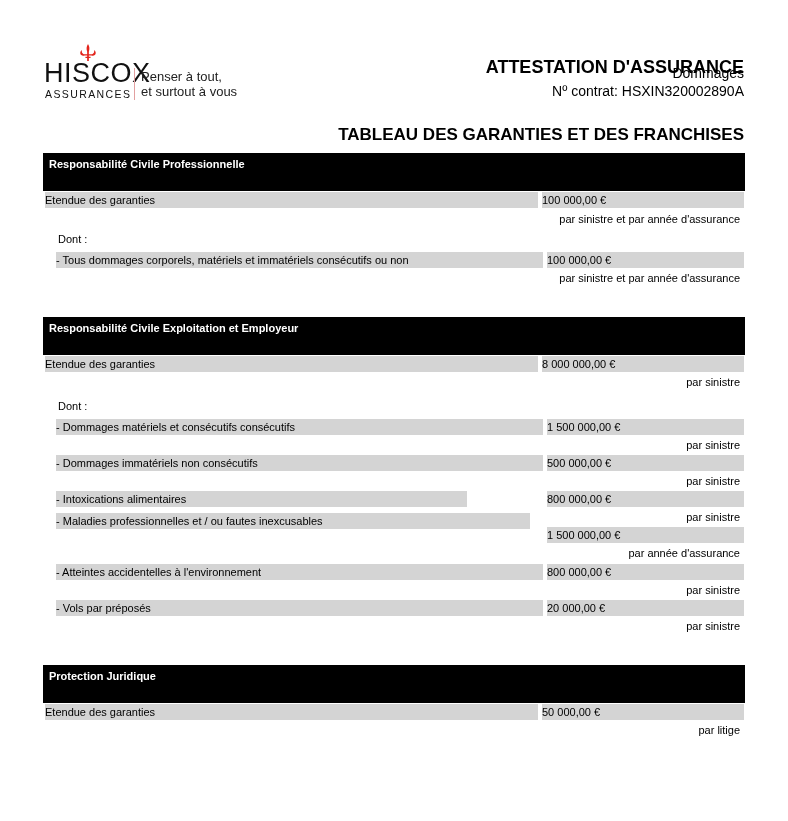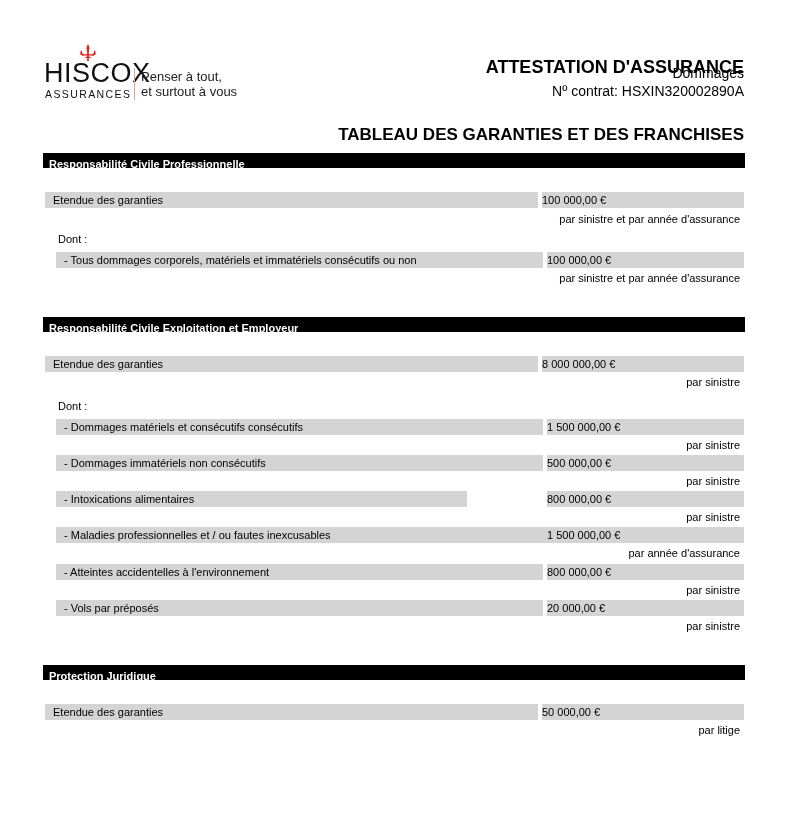--- a/index.html
+++ b/index.html
@@ -15,25 +15,25 @@
   .divider { position: absolute; left: 90px; top: 26px; width: 1px; height: 32px; background: #e2a0a0; }
   .tagline { position: absolute; left: 97px; top: 27px; font-size: 13px; line-height: 15px; color: #222; }
 
   
   .doc-title { right: 44px; top: 42px; font-size: 18px; font-weight: bold; text-align: right; white-space: nowrap; margin-top: 15px; }
   .doc-sub { right: 44px; top: 65px; font-size: 14px; text-align: right; white-space: nowrap; }
   .doc-contract { right: 44px; top: 83px; font-size: 14px; text-align: right; white-space: nowrap; }
   .table-title { right: 44px; top: 125px; font-size: 17px; font-weight: bold; text-align: right; white-space: nowrap; }
 
   
-  .sec-head { left: 43px; width: 702px; height: 15px; background: #000; color: #fff;
+  .sec-head { left: 43px; width: 702px; height: 38px; background: #000; color: #fff;
               font-size: 11px; font-weight: bold; line-height: 22px; box-sizing: border-box; padding-left: 6px; }
 
   
-  .band-l { background: #d4d4d4; height: 16px; font-size: 11px; line-height: 16px; box-sizing: border-box; padding-left: 8px; white-space: nowrap; }
+  .band-l { background: #d4d4d4; height: 16px; font-size: 11px; line-height: 16px; box-sizing: border-box; padding-left: 0; white-space: nowrap; }
   .band-r { background: #d4d4d4; height: 16px; font-size: 11px; line-height: 16px; box-sizing: border-box; padding-right: 4px; white-space: nowrap; }
   .sub { font-size: 11px; line-height: 14px; text-align: right; white-space: nowrap; right: 48px; }
   .dont { font-size: 11px; line-height: 14px; }
 </style>
 </head>
 <body>
 
 <div class="abs logo">
   <svg class="fleur" viewBox="0 0 20 20">
     <path fill="#e3241b" d="M10 0 C8 3 8 6 9 9 L9 12 L6 12 C4 12 2 10 3 7 C1 8 0 11 2 13 C3 14 5 14 6 13.5 L9 13.5 L9 15 L7 15 L7 16.5 L9 16.5 L9 20 L11 20 L11 16.5 L13 16.5 L13 15 L11 15 L11 13.5 L14 13.5 C15 14 17 14 18 13 C20 11 19 8 17 7 C18 10 16 12 14 12 L11 12 L11 9 C12 6 12 3 10 0 Z"></path>
@@ -72,21 +72,21 @@
 <div class="abs sub" style="top:438px">par sinistre</div>
 
 <div class="abs band-l" style="top:455px; left:56px; width:487px">- Dommages immatériels non consécutifs</div>
 <div class="abs band-r" style="top:455px; left:547px; width:197px">500 000,00 €</div>
 <div class="abs sub" style="top:474px">par sinistre</div>
 
 <div class="abs band-l" style="top:491px; left:56px; width:411px">- Intoxications alimentaires</div>
 <div class="abs band-r" style="top:491px; left:547px; width:197px">800 000,00 €</div>
 <div class="abs sub" style="top:510px">par sinistre</div>
 
-<div class="abs band-l" style="top:527px; left:56px; width:551px">- Maladies professionnelles et / ou fautes inexcusables</div>
+<div class="abs band-l" style="top:513px; left:56px; width:474px">- Maladies professionnelles et / ou fautes inexcusables</div>
 <div class="abs band-r" style="top:527px; left:547px; width:197px">1 500 000,00 €</div>
 <div class="abs sub" style="top:546px">par année d'assurance</div>
 
 <div class="abs band-l" style="top:564px; left:56px; width:487px">- Atteintes accidentelles à l'environnement</div>
 <div class="abs band-r" style="top:564px; left:547px; width:197px">800 000,00 €</div>
 <div class="abs sub" style="top:583px">par sinistre</div>
 
 <div class="abs band-l" style="top:600px; left:56px; width:487px">- Vols par préposés</div>
 <div class="abs band-r" style="top:600px; left:547px; width:197px">20 000,00 €</div>
 <div class="abs sub" style="top:619px">par sinistre</div>

